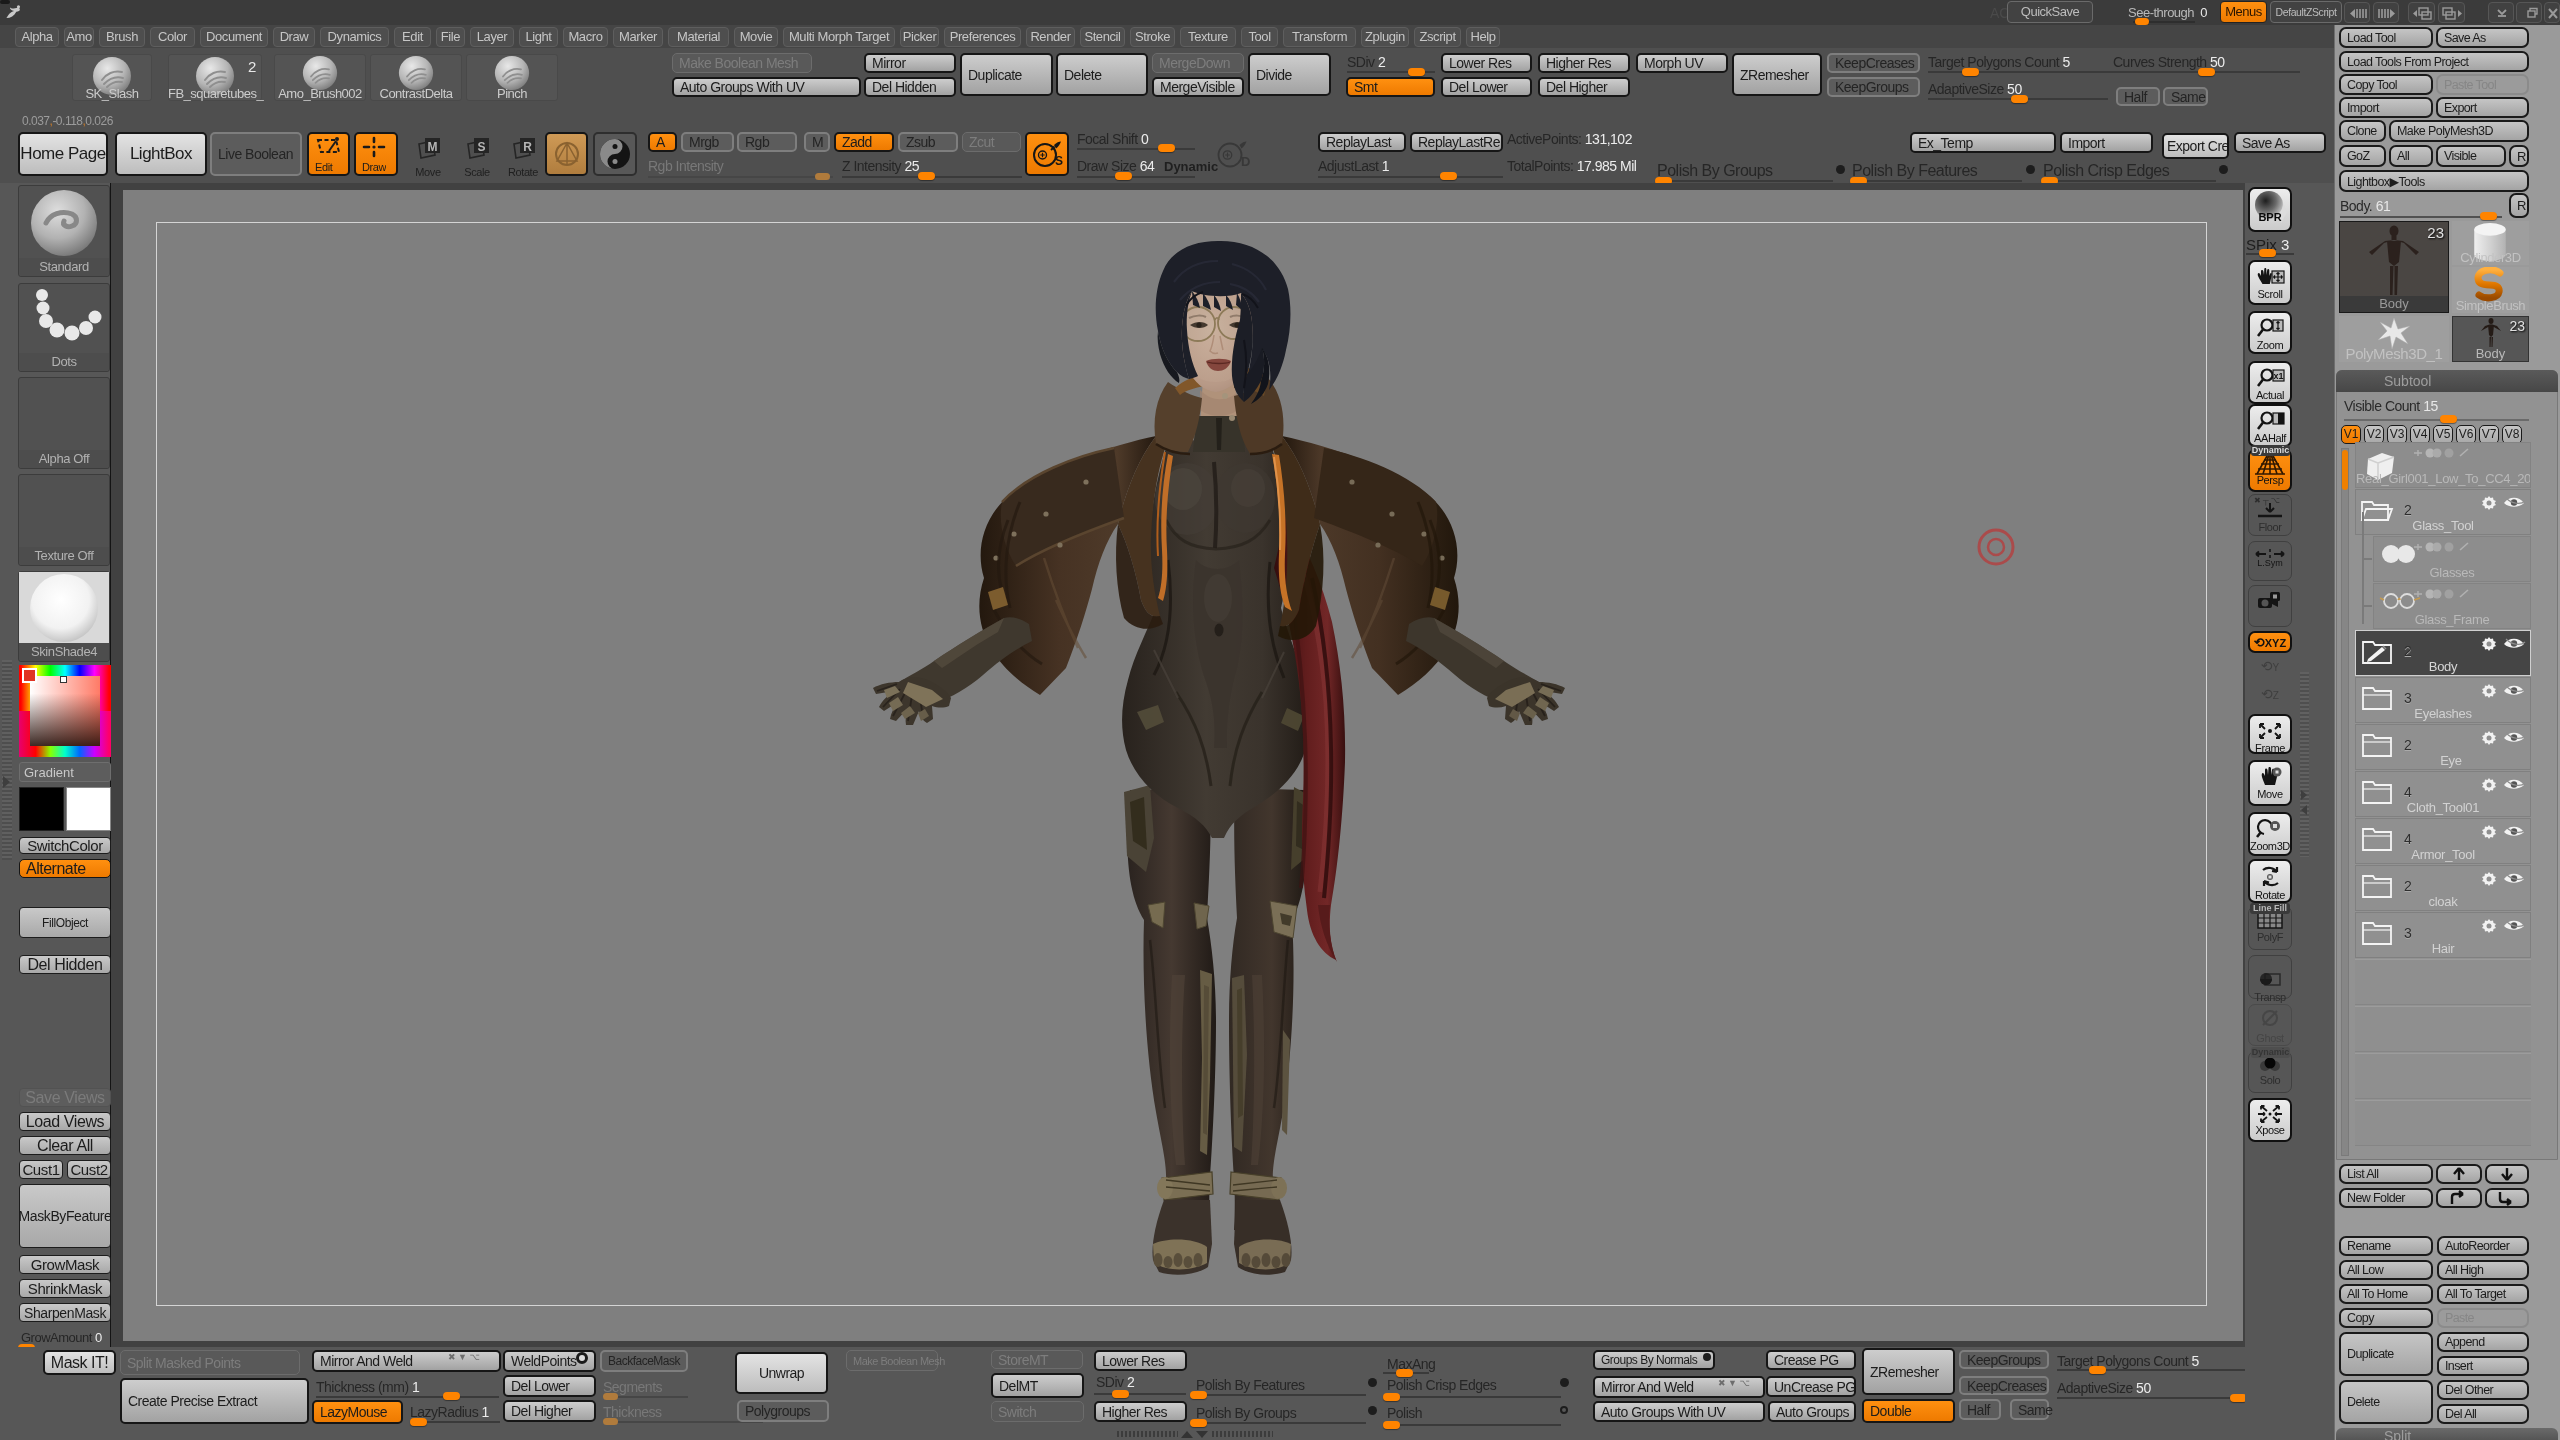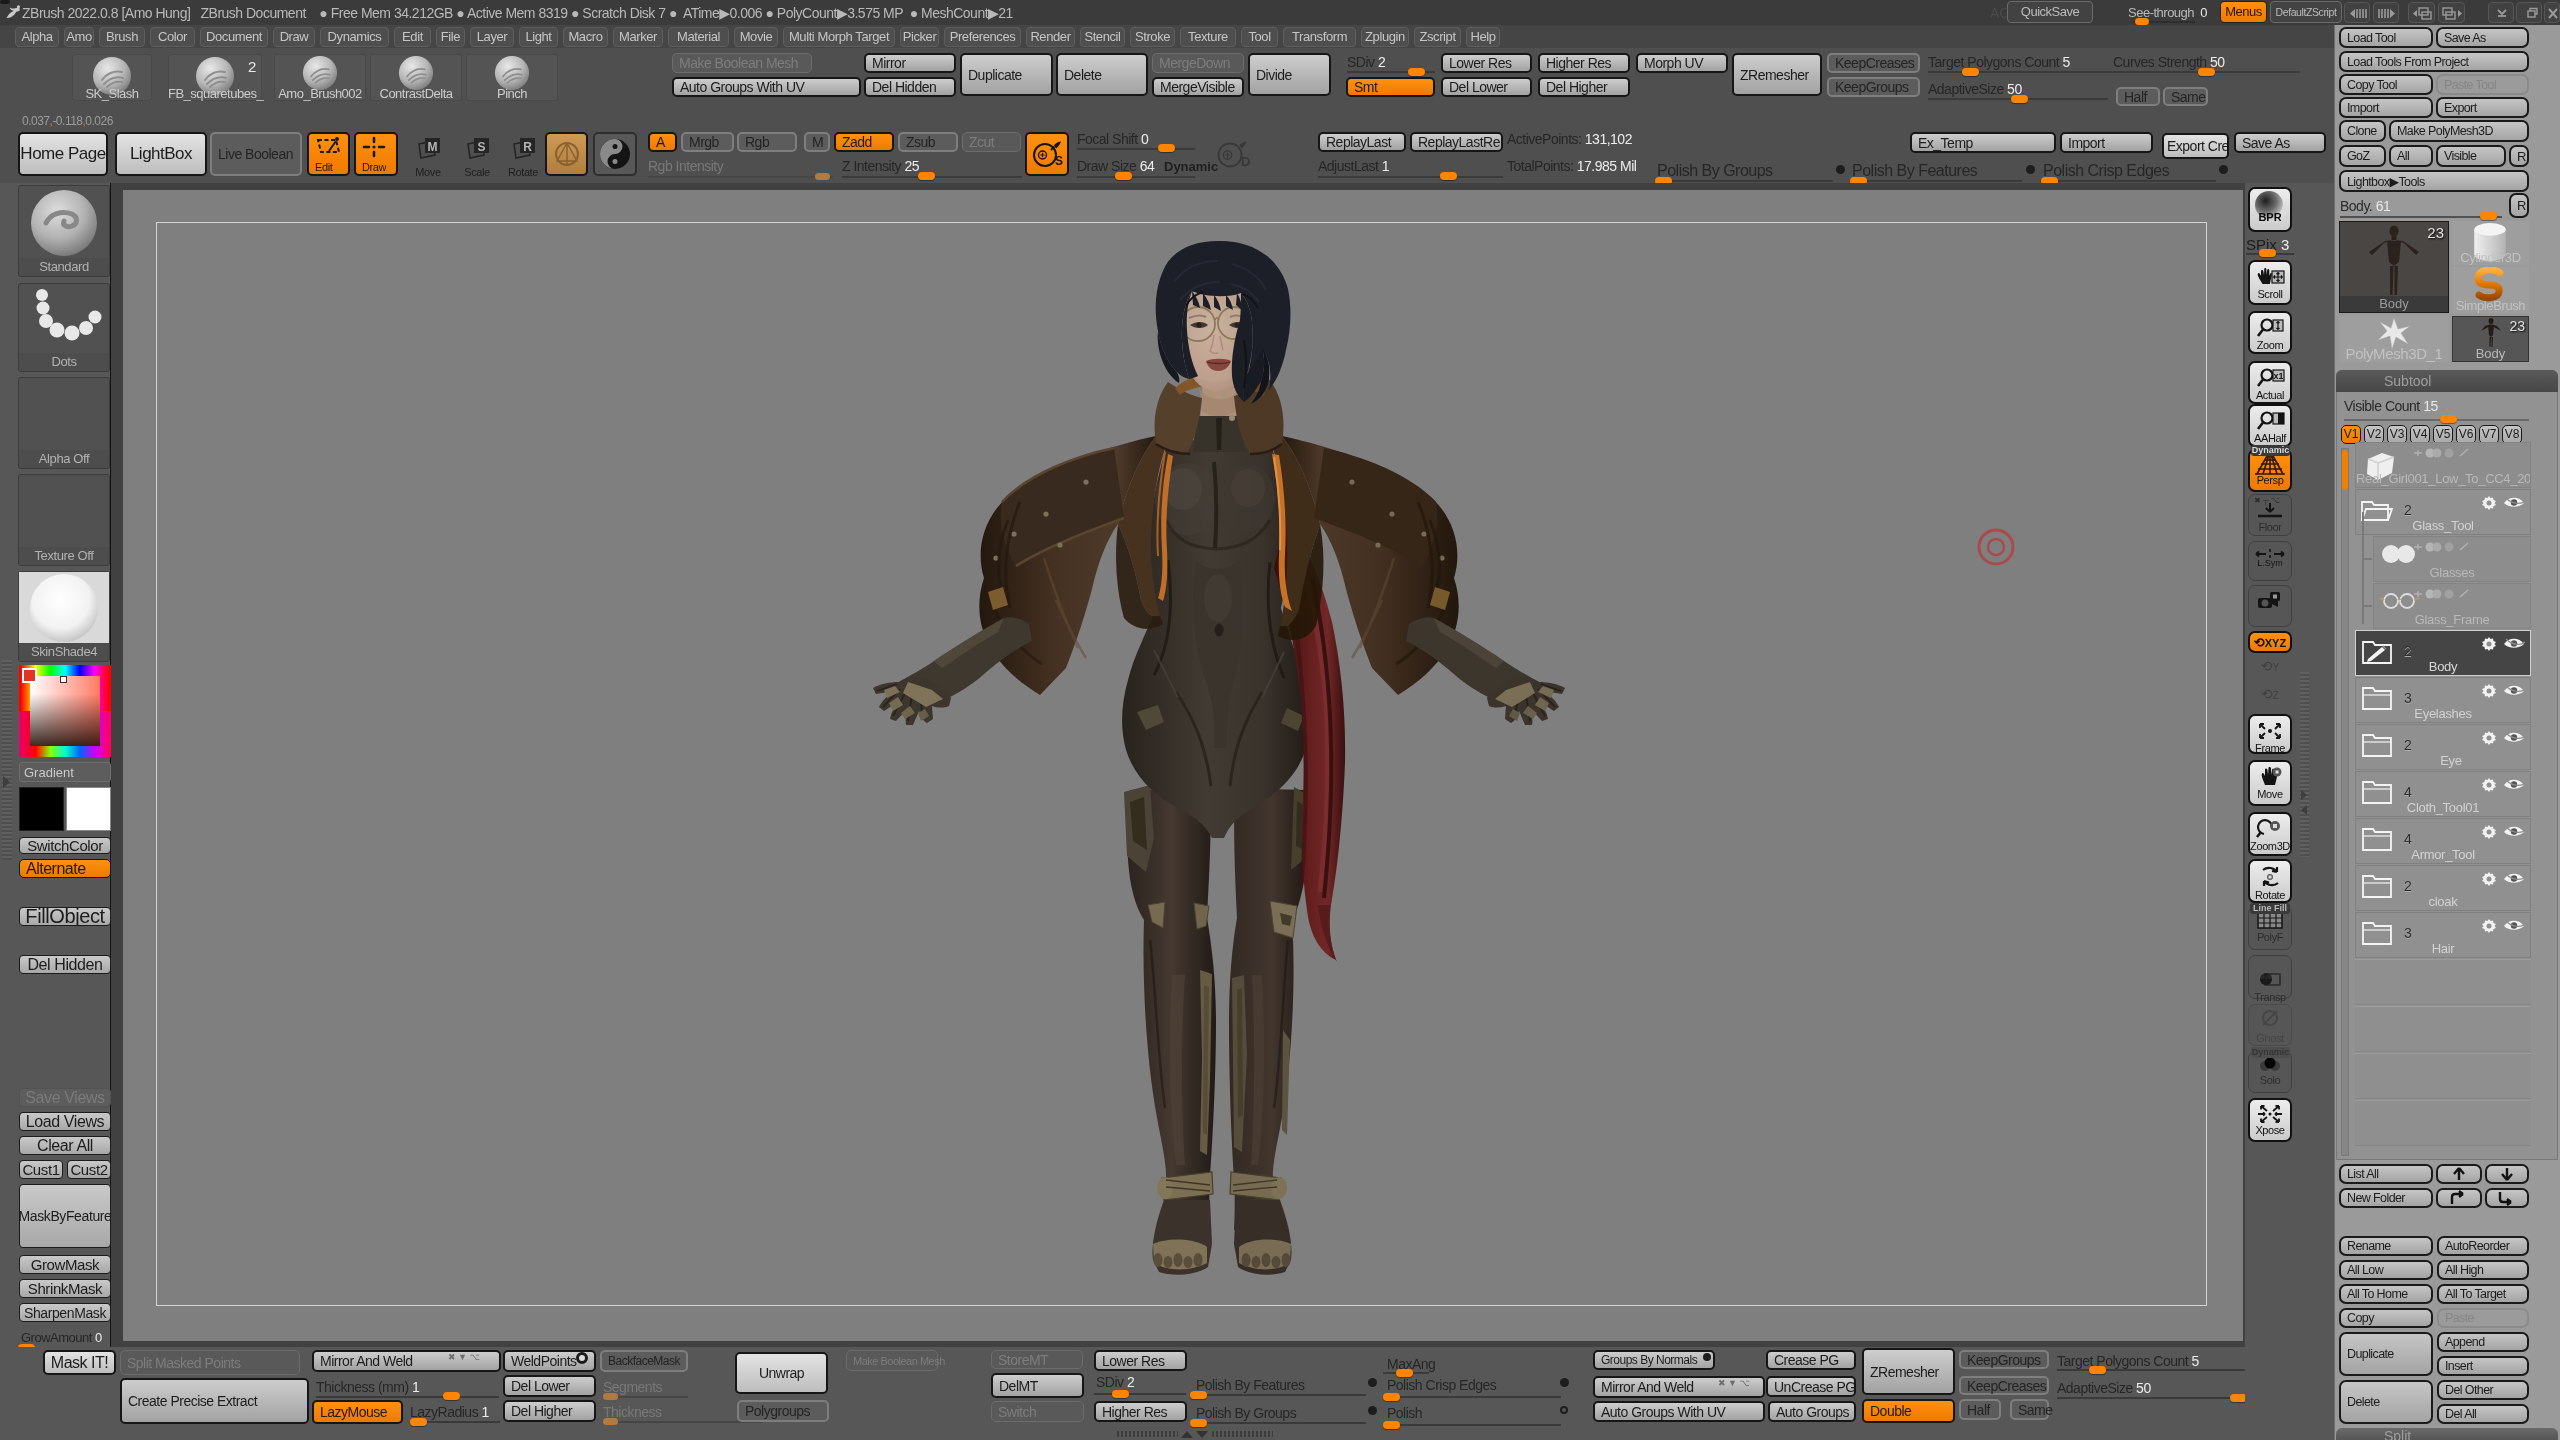--- a/index.html
+++ b/index.html
@@ -27,21 +27,20 @@
 .ibo{position:absolute;left:2248px;width:44px;background:linear-gradient(#ff9010,#ee7a00);border:2px solid #111;border-radius:7px;color:#111;text-align:center}
 .ilbl{font-size:11px;line-height:12px;letter-spacing:-0.4px;overflow:hidden}
 .ib svg,.ibd svg,.ibo svg{display:block;margin:1px auto 0}
 .vtab{position:absolute;height:19px;width:20px;background:linear-gradient(#c6c6c6,#a8a8a8);border:1.5px solid #1a1a1a;border-radius:5px;color:#1c1c1c;font-size:12px;text-align:center;line-height:16px}
 </style></head><body>
 <div class="abs" style="left:0;top:0;width:2560px;height:25px;background:#3b3b3b;color:#b9b9b9;font-size:17px">
 <svg class="abs" style="left:5px;top:3px" width="17" height="18" viewBox="0 0 24 21">
       <path d="M2 19 C6 12 9 10 13 9 C9 8 7 7 7 4 C10 6 13 6 16 5 C19 4 21 5 21 7 C21 9 19 10 16 10 C13 16 8 19 2 19 Z" fill="#c9c9c9"></path>
       <circle cx="19" cy="3" r="2.2" fill="#c9c9c9"></circle>
     </svg>
-<span class="abs" style="left:22px;top:5px;font-size:14px;letter-spacing:-0.5px">ZBrush 2022.0.8 [Amo Hung]&nbsp;&nbsp;&nbsp;ZBrush Document&nbsp;&nbsp;&nbsp;&nbsp;● Free Mem 34.212GB ● Active Mem 8319 ● Scratch Disk 7 ●&nbsp; ATime▶0.006 ● PolyCount▶3.575 MP &nbsp;● MeshCount▶21</span>
 <span class="abs" style="left:1990px;top:5px;color:#4a4a4a;font-size:14px">AC</span>
 <div class="abs" style="left:2007px;top:1px;width:86px;height:22px;background:#424242;border:1px solid #6a6a6a;border-radius:4px;color:#bdbdbd;text-align:center;line-height:20px;font-size:13px;letter-spacing:-0.5px">QuickSave</div>
 <span class="abs" style="left:2128px;top:5px;font-size:13px;letter-spacing:-0.5px">See-through&nbsp; <span style="color:#e8e8e8">0</span></span>
 <div class="abs" style="left:2133px;top:21px;width:62px;height:2px;background:#2e2e2e"></div>
 <div class="knob" style="left:2135px;top:18px;width:14px;height:7px"></div>
 <div class="abs" style="left:2220px;top:1px;width:47px;height:22px;background:linear-gradient(#ff9010,#ee7a00);border:1px solid #232323;border-radius:4px;color:#2a1500;text-align:center;line-height:20px;font-size:13px;letter-spacing:-0.5px">Menus</div>
 <div class="abs" style="left:2270px;top:1px;width:72px;height:22px;background:#424242;border:1px solid #6a6a6a;border-radius:4px;color:#bdbdbd;text-align:center;line-height:20px;font-size:10.5px;letter-spacing:-0.4px;overflow:hidden">DefaultZScript</div>
 </div>
 <div class="abs" style="left:2344px;top:2px;width:26px;height:21px;background:#414141;border:1px solid #565656;border-radius:4px"><svg width="26" height="21">
       <path d="M5 10.5 L10 6 L10 15 Z" fill="#9a9a9a"></path>
@@ -545,21 +544,21 @@
 <div class="abs" style="left:19px;top:711px;width:92px;height:46px;background:linear-gradient(90deg,#e8006e,#f00 18%,#8f0 34%,#0fc 50%,#06f 66%,#c0f 82%,#f06 98%)"></div>
 <div class="abs" style="left:30px;top:676px;width:70px;height:70px;background:linear-gradient(90deg,#ffffff,#ff7a66)"></div>
 <div class="abs" style="left:30px;top:676px;width:70px;height:70px;background:linear-gradient(180deg,rgba(40,20,15,0) 25%,rgba(40,18,12,0.9) 100%)"></div>
 <div class="abs" style="left:22px;top:668px;width:15px;height:15px;background:#e03424;border:2.5px solid #fff"></div>
 <div class="abs" style="left:60px;top:676px;width:7px;height:7px;background:#fff;border:1px solid #333"></div>
 <div class="abs" style="left:19px;top:762px;width:92px;height:20px;background:#5d5d5d;border:1px solid #6e6e6e;border-radius:3px;color:#c9c9c9;font-size:13px;line-height:19px;padding-left:4px">Gradient</div>
 <div class="abs" style="left:19px;top:787px;width:45px;height:44px;background:#000;border:1px solid #222"></div>
 <div class="abs" style="left:66px;top:787px;width:45px;height:44px;background:#fff;border:1px solid #888"></div>
 <div class="lb" style="left:19px;top:837px;width:92px;height:17px;font-size:15px">SwitchColor</div>
 <div class="bo" style="left:19px;top:859px;width:92px;height:19px;font-size:16px;border-width:1px">Alternate</div>
-<div class="lb" style="left:19px;top:907px;width:92px;height:19px;font-size:20px">FillObject</div>
+<div class="lb" style="left:19px;top:907px;width:92px;height:31px;font-size:12px">FillObject</div>
 <div class="lb" style="left:19px;top:955px;width:92px;height:19px;font-size:16px">Del Hidden</div>
 <div class="lbd" style="left:19px;top:1088px;width:92px;height:19px;font-size:16px">Save Views</div>
 <div class="lb" style="left:19px;top:1112px;width:92px;height:19px;font-size:16px">Load Views</div>
 <div class="lb" style="left:19px;top:1136px;width:92px;height:19px;font-size:16px">Clear All</div>
 <div class="lb" style="left:19px;top:1160px;width:44px;height:19px;font-size:15px">Cust1</div>
 <div class="lb" style="left:67px;top:1160px;width:44px;height:19px;font-size:15px">Cust2</div>
 <div class="lb" style="left:19px;top:1184px;width:92px;height:64px;font-size:14px">MaskByFeature</div>
 <div class="lb" style="left:19px;top:1255px;width:92px;height:19px;font-size:15px">GrowMask</div>
 <div class="lb" style="left:19px;top:1279px;width:92px;height:19px;font-size:15px">ShrinkMask</div>
 <div class="lb" style="left:19px;top:1303px;width:92px;height:19px;font-size:14px">SharpenMask</div>

